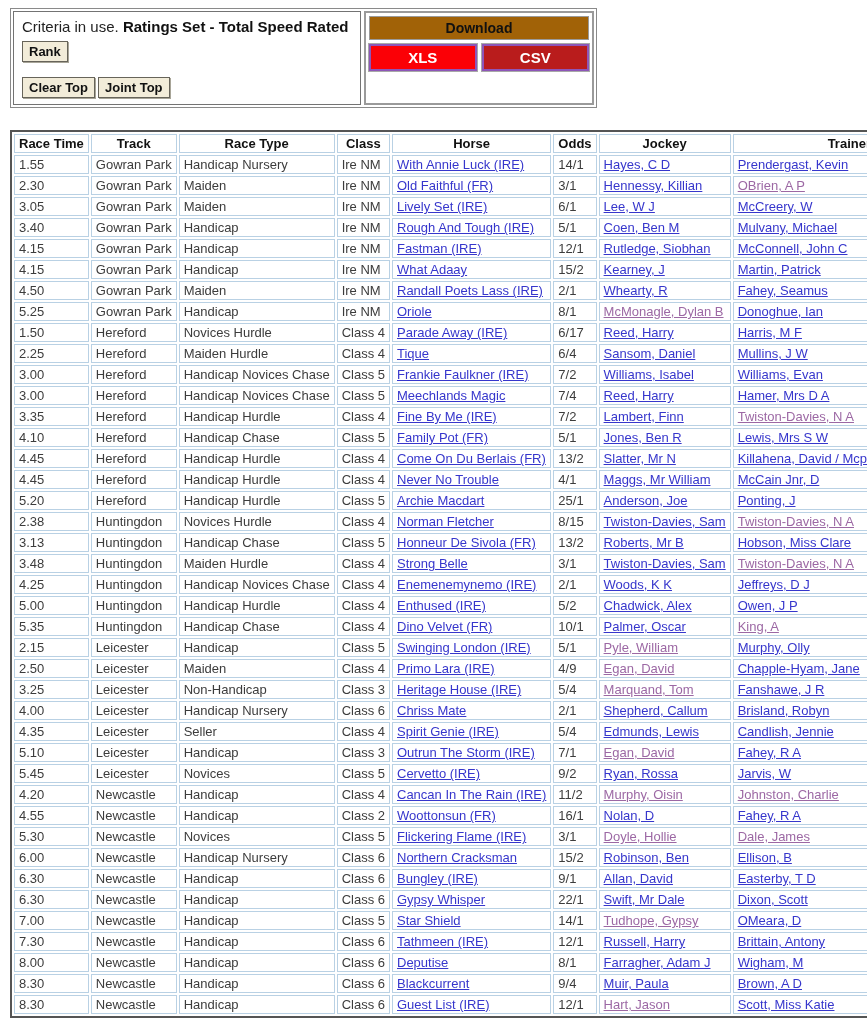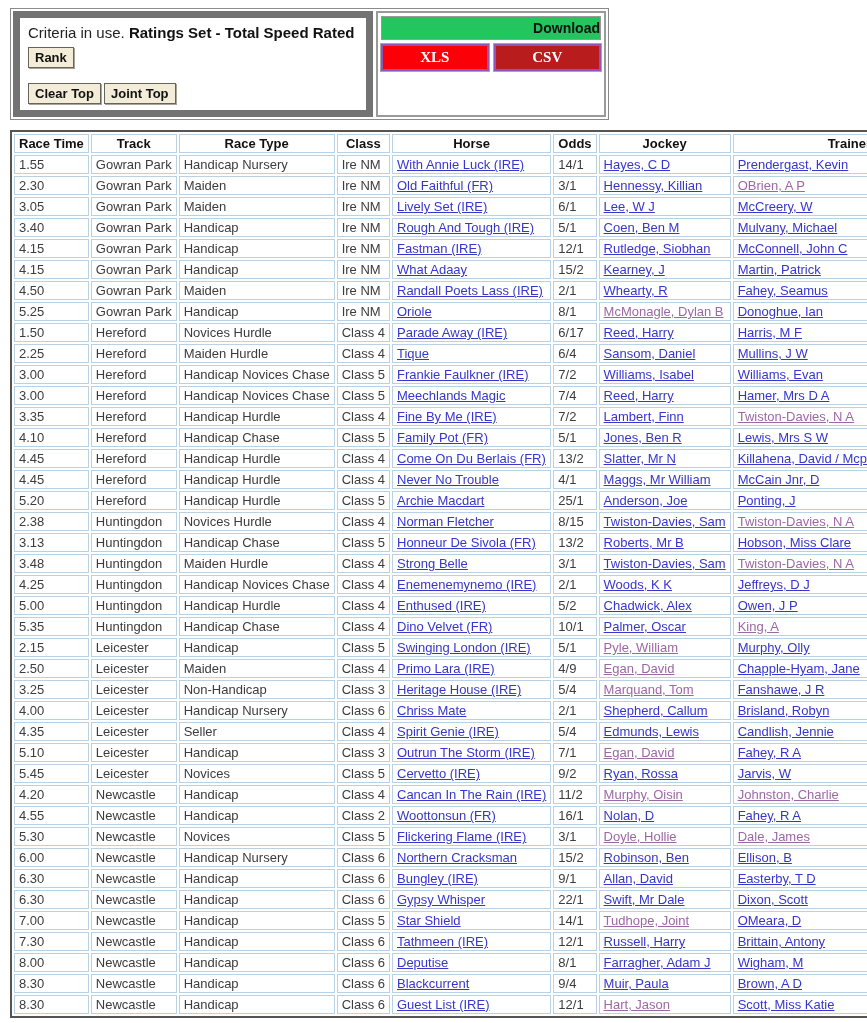--- a/index.html
+++ b/index.html
@@ -7,44 +7,44 @@
     width:867px;height:1023px;overflow:hidden;background:#fff;
     font-family:"Liberation Sans",sans-serif;position:relative;
   }
   
   .top-area{
     position:absolute;left:10px;top:8px;
     display:flex;gap:3px;align-items:stretch;
     border:1px solid #8a8a8a;padding:2px;background:#fff;
   }
   .criteria-box{
-    width:330px;border:7px solid #737373;padding:6px 8px;background:#fff;
+    width:330px;border:1px solid #737373;padding:6px 8px;background:#fff;
   }
   .criteria-line{font-size:15px;color:#222;white-space:nowrap;}
   .criteria-line b{font-weight:bold;color:#111;}
   .btn-row1{margin-top:6px;}
   .btn-row2{margin-top:15px;display:flex;gap:3px;}
   .btn-beige{
     background:#f2ecd9;border:1px solid #67645a;box-shadow:1px 1px 0 #a8a598;
     font-weight:bold;font-size:13px;color:#111;padding:2px 6px;
     font-family:"Liberation Sans",sans-serif;cursor:pointer;
   }
   .download-box{
     width:220px;border:2px solid #9a9a9a;padding:3px;background:#fff;
     display:flex;flex-direction:column;
   }
   .download-header{
-    background:#22c55e;border:1px solid #9a9a9a;text-align:right;
+    background:#a16207;border:1px solid #9a9a9a;text-align:center;
     font-weight:bold;font-size:14px;padding:3px 0;color:#111;
   }
   .download-buttons{display:flex;gap:5px;margin-top:4px;}
   .dl-btn{
     flex:1;font-weight:bold;font-size:15px;color:#fff;
     border:2px solid #8d56b8;box-shadow:0 0 0 1px #a8a8a8;
-    padding:3px 8px;font-family:Liberation Serif, serif;cursor:pointer;
+    padding:3px 8px;font-family:Liberation Sans, sans-serif;cursor:pointer;
   }
   
   table.races{
     position:absolute;left:10px;top:130px;
     border-collapse:separate;border-spacing:2px;
     border:2px solid #555;background:#fff;table-layout:fixed;
   }
   table.races th,table.races td{
     border:1px solid #b9d1e4;
     padding:1px 4px;font-size:13px;line-height:15px;
@@ -463,21 +463,21 @@
         <td><a class="lnk">Swift, Mr Dale</a></td>
         <td><a class="lnk">Dixon, Scott</a></td>
       </tr>
       <tr>
         <td>7.00</td>
         <td>Newcastle</td>
         <td>Handicap</td>
         <td>Class 5</td>
         <td><a class="lnk">Star Shield</a></td>
         <td>14/1</td>
-        <td><a class="visited">Tudhope, Joint</a></td>
+        <td><a class="visited">Tudhope, Gypsy</a></td>
         <td><a class="lnk">OMeara, D</a></td>
       </tr>
       <tr>
         <td>7.30</td>
         <td>Newcastle</td>
         <td>Handicap</td>
         <td>Class 6</td>
         <td><a class="lnk">Tathmeen (IRE)</a></td>
         <td>12/1</td>
         <td><a class="lnk">Russell, Harry</a></td>

